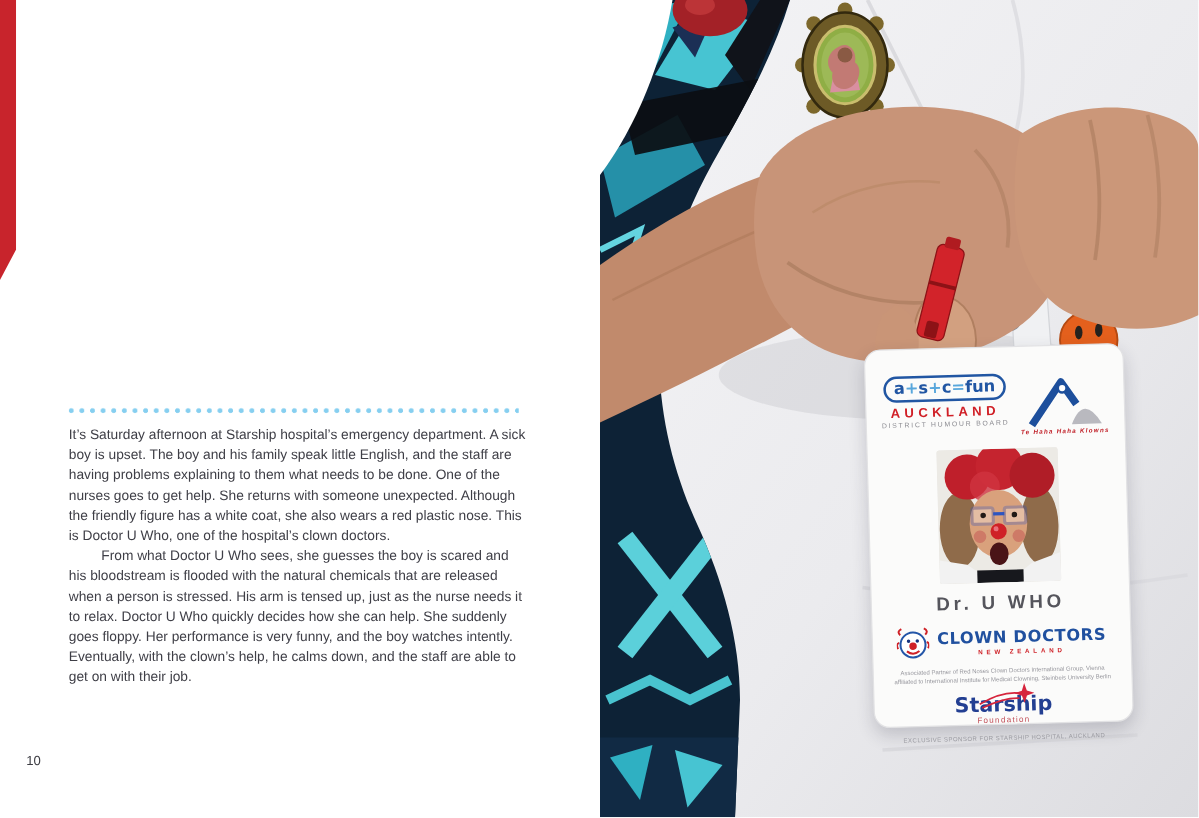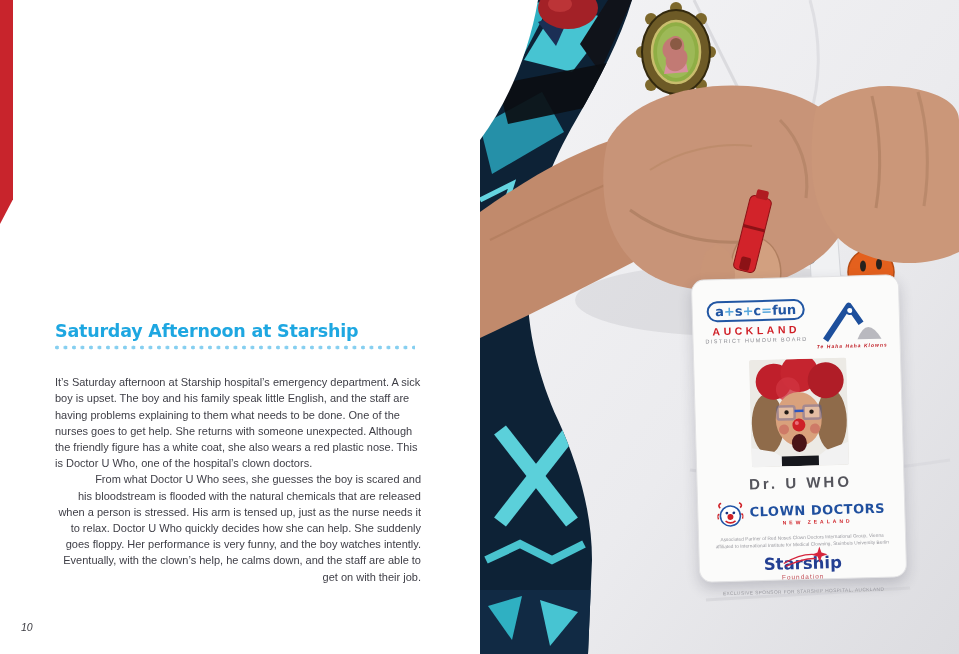--- a/index.html
+++ b/index.html
@@ -10,24 +10,24 @@
   .ribbon{position:absolute;left:0;top:0;width:13px;height:224px;background:#c8242c;
           clip-path:polygon(0 0,100% 0,100% 89%,0 100%);}
 
   
   .text-col{position:absolute;left:55px;top:322px;width:366px;}
   .heading{font-family:"DejaVu Sans",sans-serif;font-weight:800;font-size:17.5px;
            letter-spacing:-0.2px;color:#1ea7e1;line-height:1.1;}
   .dotted{margin-top:4px;width:360px;height:5px;
           background-image:radial-gradient(circle at 2px 2.5px,#86cff0 1.7px,transparent 2.2px);
           background-size:8.5px 5px;background-repeat:repeat-x;}
-  .body-text{margin-top:24px;font-size:11px;line-height:16.2px;color:#3e3e46;}
+  .body-text{margin-top:9px;font-size:11px;line-height:16.2px;color:#3e3e46;}
   .body-text p{margin:0;}
-  .body-text p.indent{text-indent:26px;text-align:right;}
-  .page-num{position:absolute;left:21px;top:621px;font-size:10.5px;color:#3c3c42;font-style:italic;}
+  .body-text p.indent{text-indent:26px;}
+  .page-num{position:absolute;left:21px;top:603px;font-size:10.5px;color:#3c3c42;}
 
   
   .photo{position:absolute;left:480px;top:0;width:479px;height:654px;overflow:hidden;}
   .photo svg.bg{position:absolute;left:0;top:0;}
 
   
   .badge-card{position:absolute;left:215px;top:277px;width:206px;height:301px;
               background:#fbfbfa;border:1px solid #e2e2e4;border-radius:13px;
               transform:rotate(-1.6deg);box-shadow:0 6px 14px rgba(40,40,60,.20);
               text-align:center;}
@@ -55,21 +55,20 @@
   .bc-sponsor{margin-top:6px;font-size:4.8px;color:#9a9aa0;letter-spacing:0.4px;}
 </style>
 </head>
 <body>
 
 <div class="page">
 
   <div class="ribbon"></div>
 
   <div class="text-col">
-    <div class="heading">Saturday Afternoon at Starship</div>
     <div class="dotted"></div>
     <div class="body-text">
       <p>It’s Saturday afternoon at Starship hospital’s emergency department. A sick boy is upset. The boy and his family speak little English, and the staff are having problems explaining to them what needs to be done. One of the nurses goes to get help. She returns with someone unexpected. Although the friendly figure has a white coat, she also wears a red plastic nose. This is Doctor U Who, one of the hospital’s clown doctors.</p>
       <p class="indent">From what Doctor U Who sees, she guesses the boy is scared and his bloodstream is flooded with the natural chemicals that are released when a person is stressed. His arm is tensed up, just as the nurse needs it to relax. Doctor U Who quickly decides how she can help. She suddenly goes floppy. Her performance is very funny, and the boy watches intently. Eventually, with the clown’s help, he calms down, and the staff are able to get on with their job.</p>
     </div>
   </div>
 
   <div class="page-num">10</div>
 
   <div class="photo">

